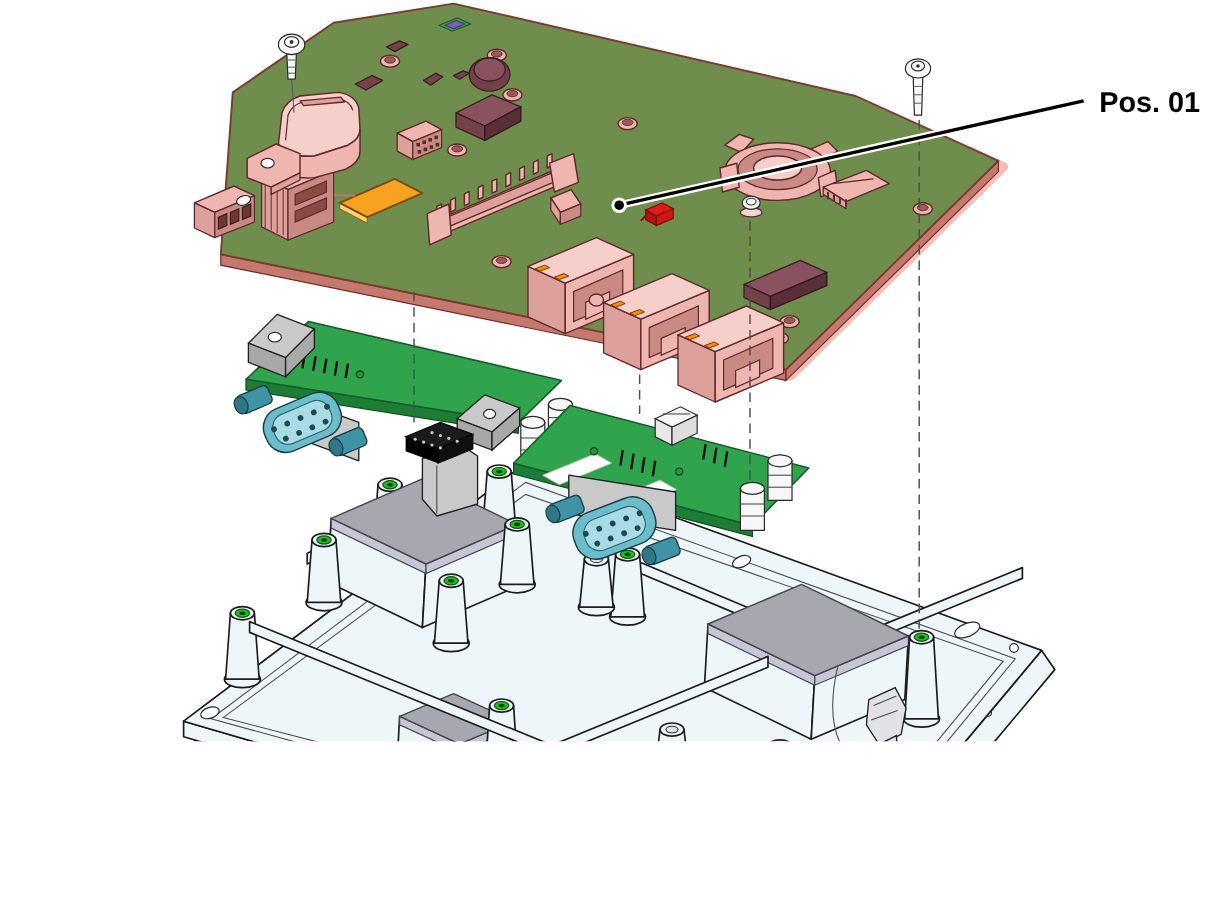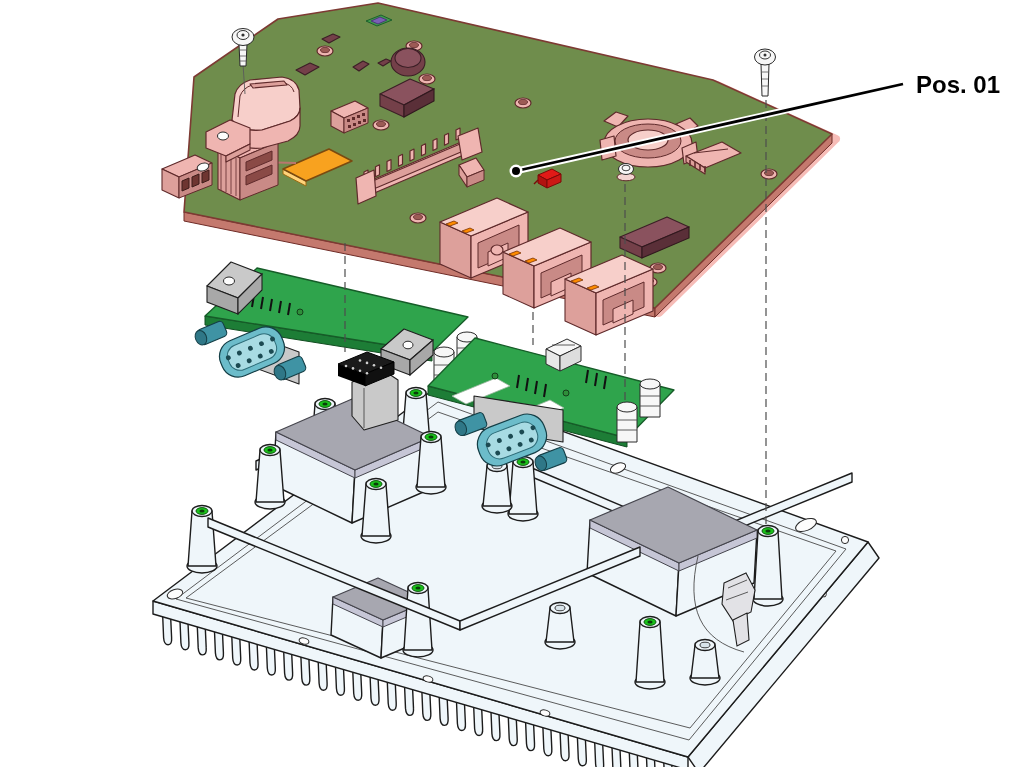--- a/index.html
+++ b/index.html
@@ -1,16 +1,16 @@
 <!DOCTYPE html>
 <html style="--background: #ffffff; --main-board-green: #6f8d4c; --daughter-green: #2fa44c; --daughter-green-dark: #1d7d36; --highlight-pink: #efb5b1; --highlight-pink-light: #f7cfca; --highlight-pink-dark: #dda09b; --highlight-outline: #5f2a2b; --highlight-glow: #f6bcb7; --chip-maroon: #744049; --chip-maroon-dark: #5a2f38; --pad-orange: #f8a21f; --led-red: #e11a17; --led-orange: #ff8c00; --connector-teal: #6cbcca; --connector-teal-dark: #3f93a4; --metal-gray: #c9c9c9; --metal-gray-dark: #a8a8a8; --chassis-fill: #eff6fa; --chassis-line: #1c1c1c; --thermal-pad-top: #a7a7b0; --thermal-pad-side: #c6c6d6; --screw-hole-green: #19c119; --socket-black: #1b1b1b; --leader-line: #000000;"><head>
 <meta charset="utf-8">
 <style>
   html,body{margin:0;padding:0;background:var(--background,#fff);}
-  .stage{position:relative;width:1024px;height:767px;background:var(--background,#fff);overflow:hidden;
+  .stage{position:relative;width:1024px;height:618px;background:var(--background,#fff);overflow:hidden;
          font-family:"Liberation Sans", sans-serif;}
   svg{display:block}
   
   .ch{fill:var(--chassis-fill);stroke:var(--chassis-line);stroke-width:1.4;stroke-linejoin:round;}
   .chthin{fill:none;stroke:#4a4a4a;stroke-width:0.9;}
   .hole{fill:#fdfdfd;stroke:#2a2a2a;stroke-width:1;}
   .padtop{fill:var(--thermal-pad-top);stroke:#45454d;stroke-width:1.2;stroke-linejoin:round;}
   .padside{fill:var(--thermal-pad-side);stroke:#45454d;stroke-width:1;}
   
   .pcb{fill:var(--main-board-green);stroke:#7d3a33;stroke-width:1.6;stroke-linejoin:round;}

